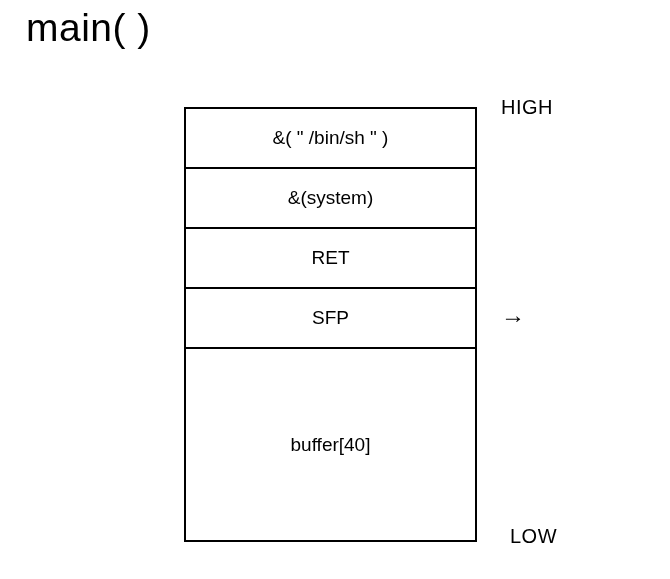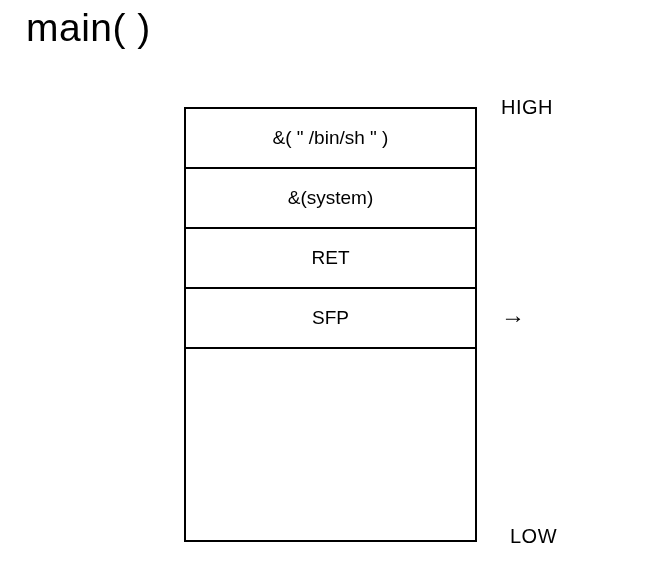--- a/index.html
+++ b/index.html
@@ -75,20 +75,21 @@
 </head>
 <body>
 
 <div class="page-title">main( )</div>
 
 <div class="stack-box">
   <div class="stack-cell">&amp;( " /bin/sh " )</div>
   <div class="stack-cell">&amp;(system)</div>
   <div class="stack-cell">RET</div>
   <div class="stack-cell">SFP</div>
+  <div class="stack-cell buffer-cell">buffer[40]</div>
 </div>
 
 <div class="side-label high">HIGH</div>
 
 <div class="side-label low">LOW</div>
 
 <div class="annotation">
   <span class="arrow-glyph">→</span>
 </div>
 

